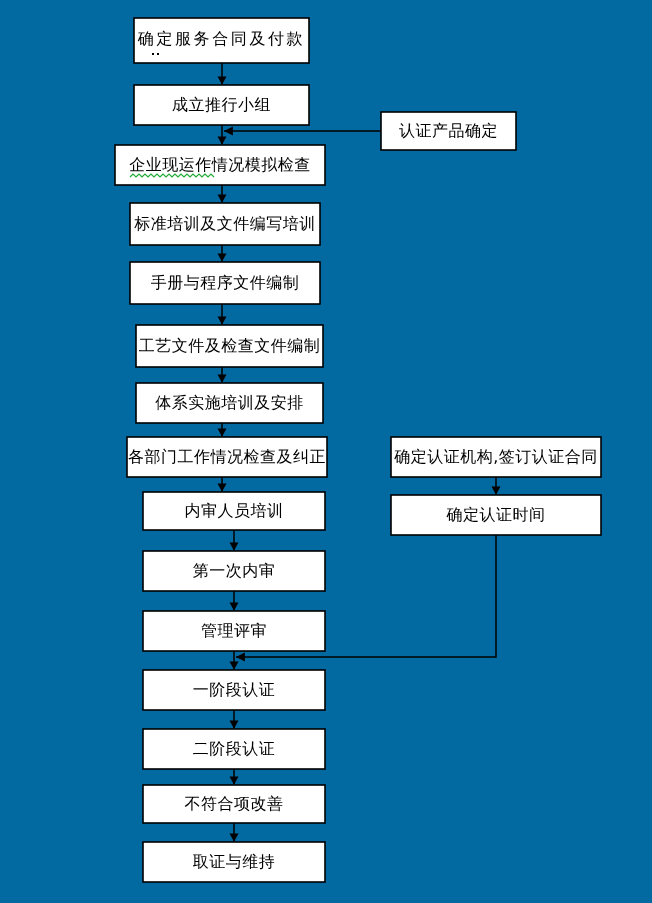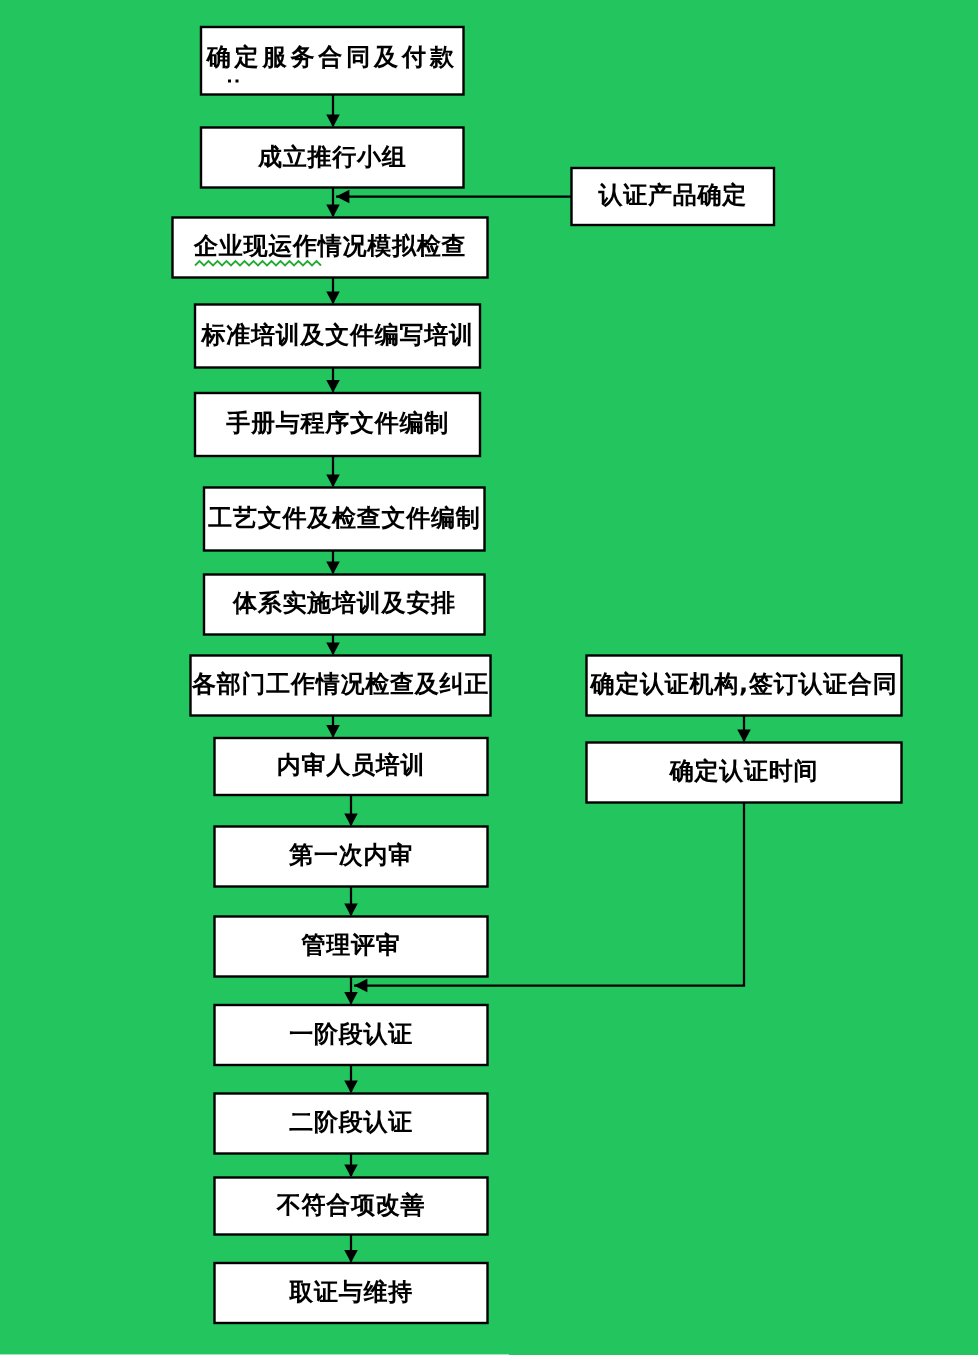--- a/index.html
+++ b/index.html
@@ -8,23 +8,22 @@
     padding: 0;
     background: #ffffff;
   }
   body {
     font-family: "DejaVu Sans", "Liberation Sans", sans-serif;
   }
   #flowchart-root {
     position: relative;
     width: 652px;
     height: 903px;
-    background: #22c55e;
+    background: #0369a1;
     overflow: hidden;
-    font-weight: bold;
   }
   svg.flow-svg {
     position: absolute;
     left: 0;
     top: 0;
     width: 652px;
     height: 903px;
     display: block;
   }
   .node-rect {

